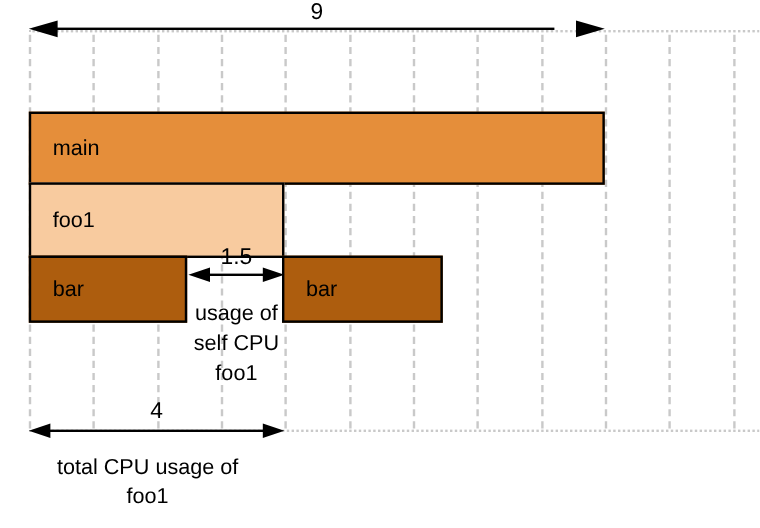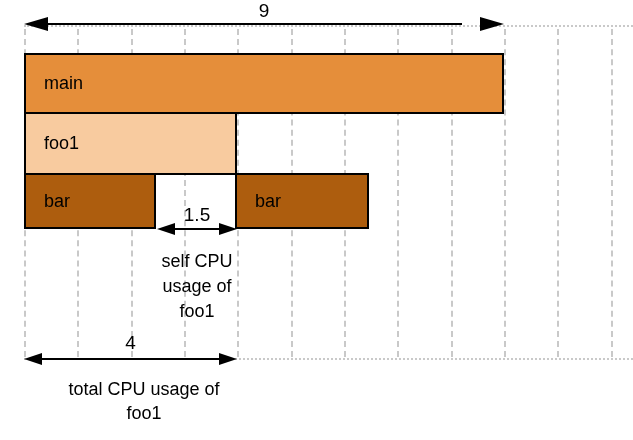--- a/index.html
+++ b/index.html
@@ -33,20 +33,21 @@
   
   .frame {
     position: absolute;
     box-sizing: border-box;
     border: 2px solid #000000;
     display: flex;
     align-items: center;
     padding-left: 18px;
     font-size: 18px;
     z-index: 2;
+    margin-top: 40px;
   }
   #frame-main      { left: 24px;  top: 53px;  width: 480px; height: 61px; }
   #frame-foo1      { left: 24px;  top: 112px; width: 213px; height: 63px; }
   #frame-foo2      { left: 235px; top: 112px; width: 163px; height: 63px; }
   #frame-bar-left  { left: 24px;  top: 173px; width: 132px; height: 56px; }
   #frame-bar-right { left: 235px; top: 173px; width: 134px; height: 56px; }
 
   
   .arrow-line { position: absolute; height: 0; border-top: 2px solid #000; z-index: 3; }
   .ah { position: absolute; width: 0; height: 0; z-index: 3; }
@@ -64,21 +65,21 @@
   #arrow4-right { left: 219px; top: 353px; border: 6px solid transparent; border-right: none; border-left: 18px solid #000; }
 
   
   .measure-num { position: absolute; text-align: center; font-size: 19px; z-index: 4; }
   #label-9   { left: 24px;  top: 0px;   width: 480px; }
   #label-15  { left: 157px; top: 204px; width: 80px; }
   #label-4   { left: 24px;  top: 332px; width: 213px; }
 
   .caption { position: absolute; text-align: center; font-size: 18px; z-index: 4; }
   #caption-self  { left: 137px; top: 249px; width: 120px; line-height: 25px; }
-  #caption-total { left: 44px;  top: 377px; width: 200px; line-height: 24px; }
+  #caption-total { left: 23px;  top: 377px; width: 200px; line-height: 24px; }
 </style>
 </head>
 <body>
 
 <div id="canvas">
 
   <div id="grid-layer">
       <div class="vgrid" style="left: 24px; top: 29px; height: 328px;"></div>
       <div class="vgrid" style="left: 77px; top: 29px; height: 328px;"></div>
       <div class="vgrid" style="left: 131px; top: 29px; height: 328px;"></div>
@@ -111,22 +112,22 @@
   <div class="arrow-line" id="arrow9-line"></div>
   <div class="ah" id="arrow9-left"></div>
   <div class="ah" id="arrow9-right"></div>
   <div class="measure-num" id="label-9">9</div>
 
   <div class="arrow-line" id="arrow15-line"></div>
   <div class="ah" id="arrow15-left"></div>
   <div class="ah" id="arrow15-right"></div>
   <div class="measure-num" id="label-15">1.5</div>
   <div class="caption" id="caption-self">
+    <div>usage of</div>
     <div>self CPU</div>
-    <div>usage of</div>
     <div>foo1</div>
   </div>
 
   <div class="arrow-line" id="arrow4-line"></div>
   <div class="ah" id="arrow4-left"></div>
   <div class="ah" id="arrow4-right"></div>
   <div class="measure-num" id="label-4">4</div>
   <div class="caption" id="caption-total">
     <div>total CPU usage of</div>
     <div>foo1</div>

